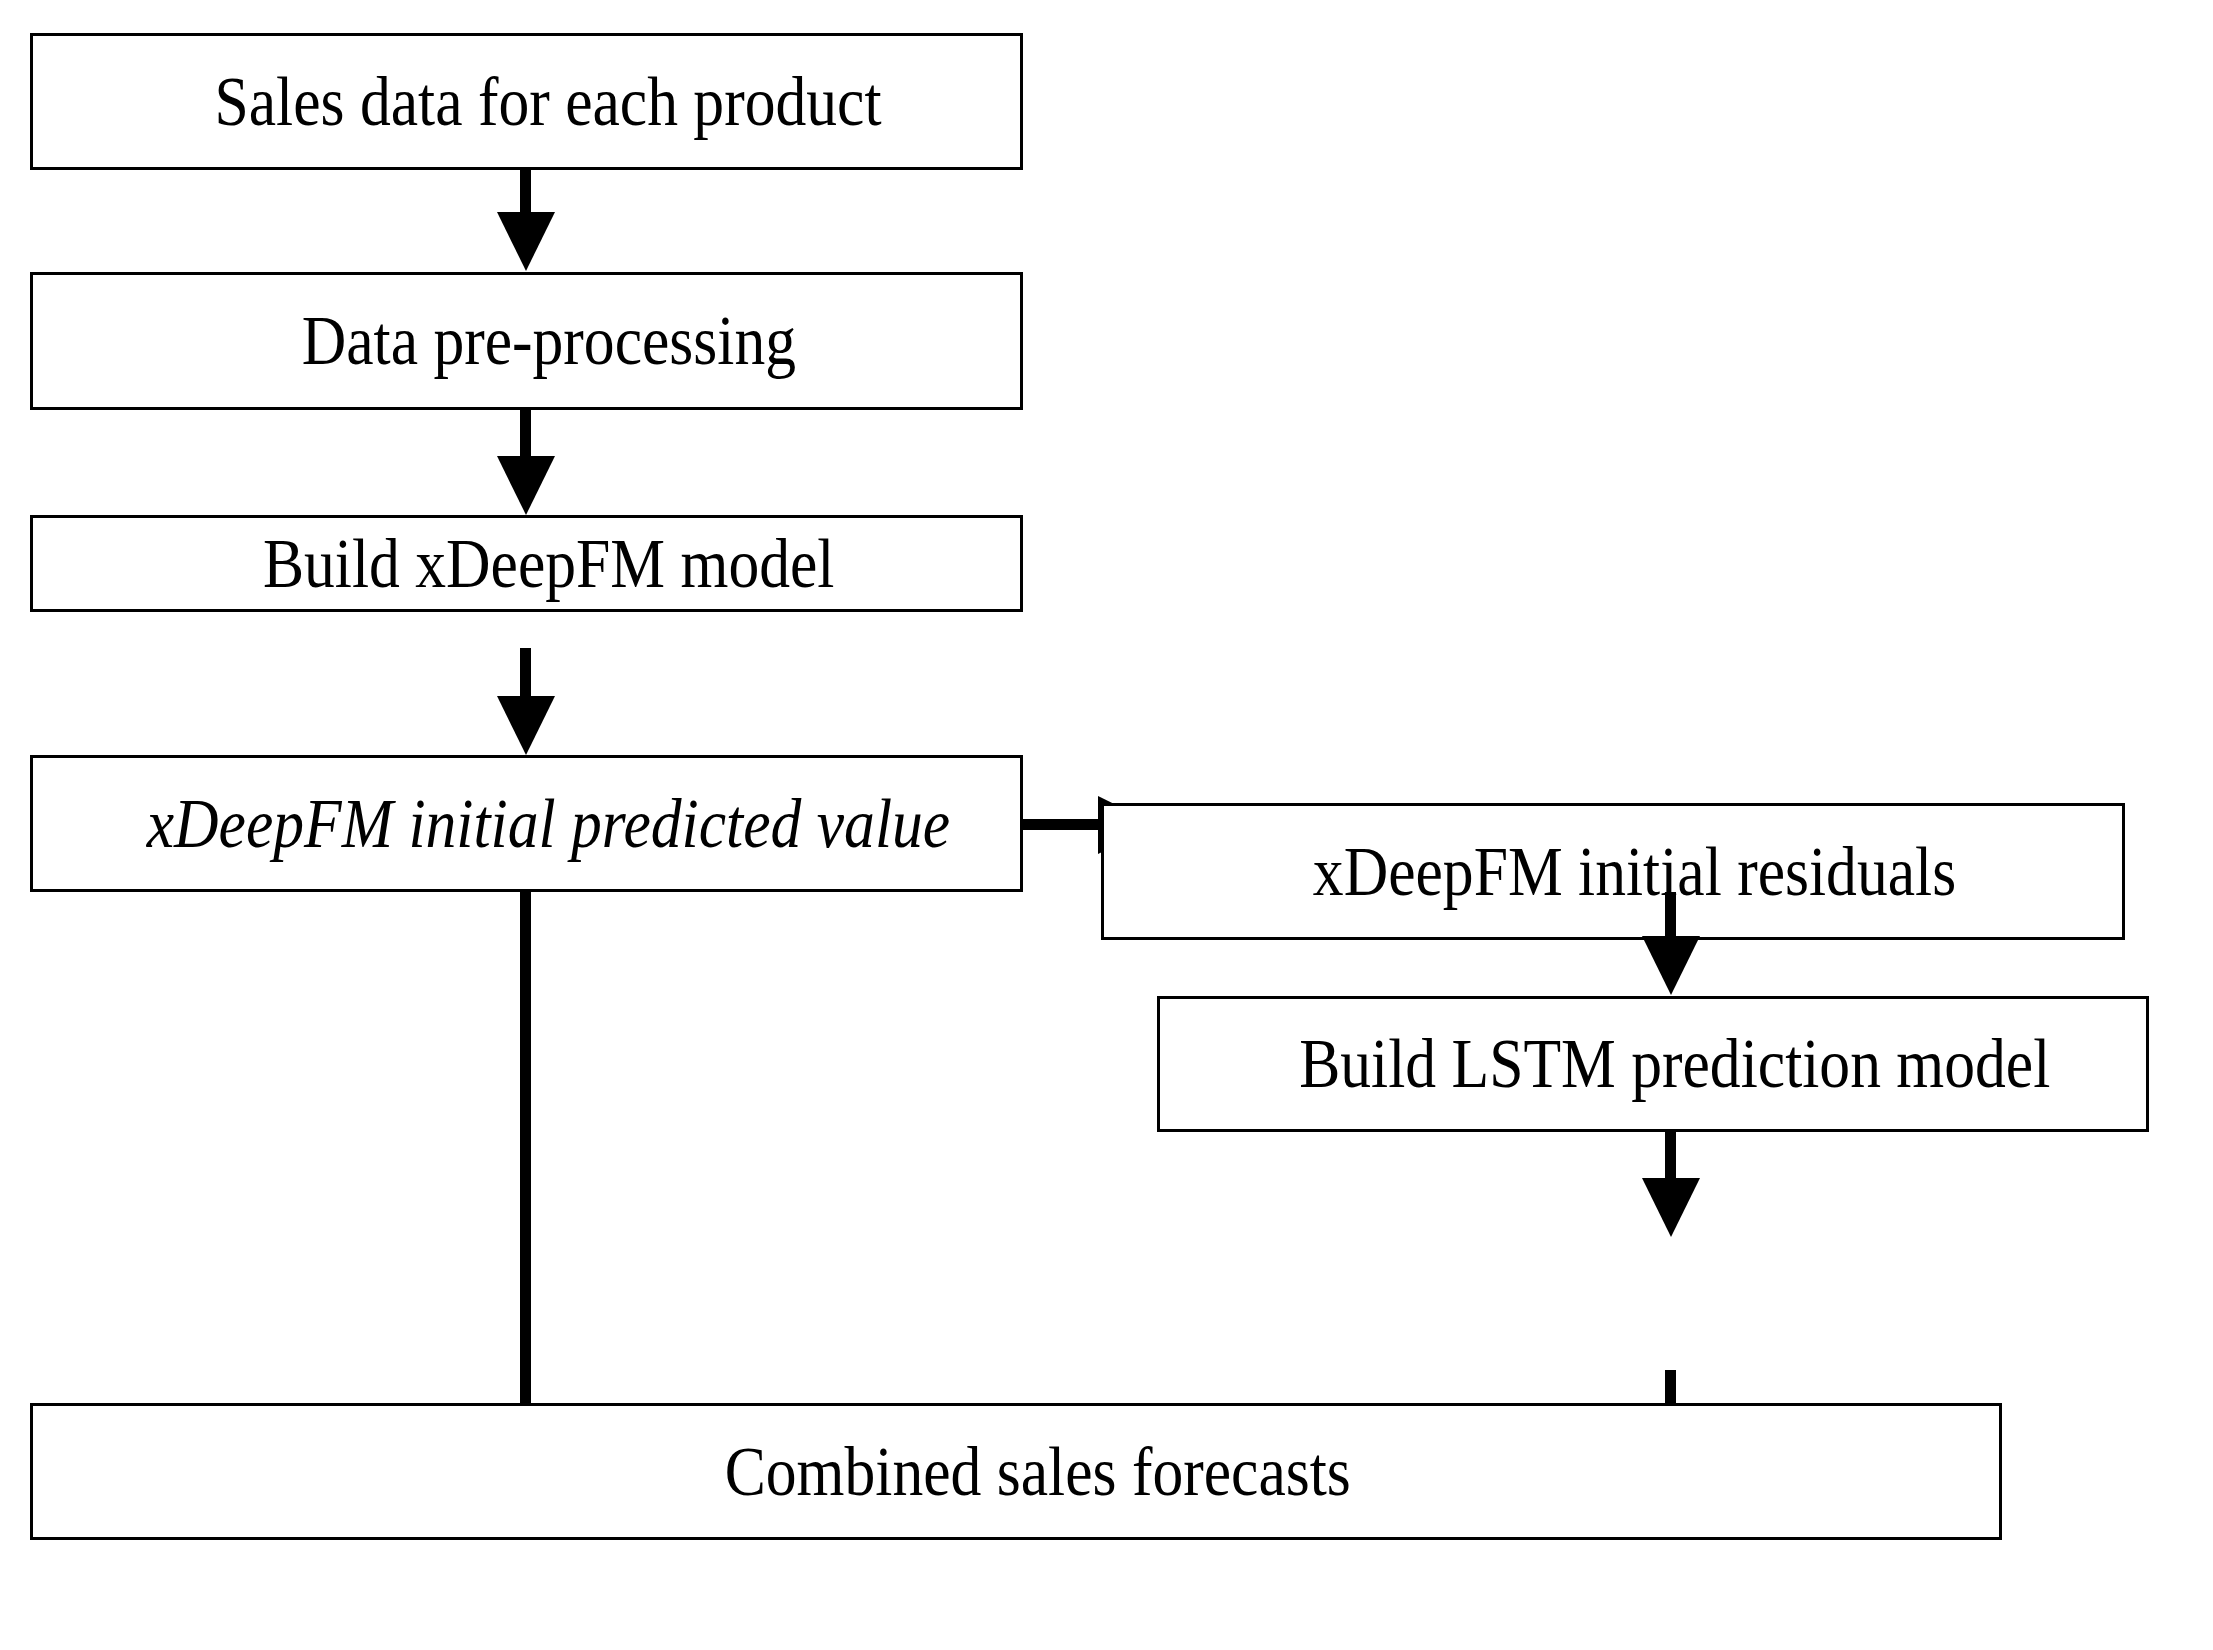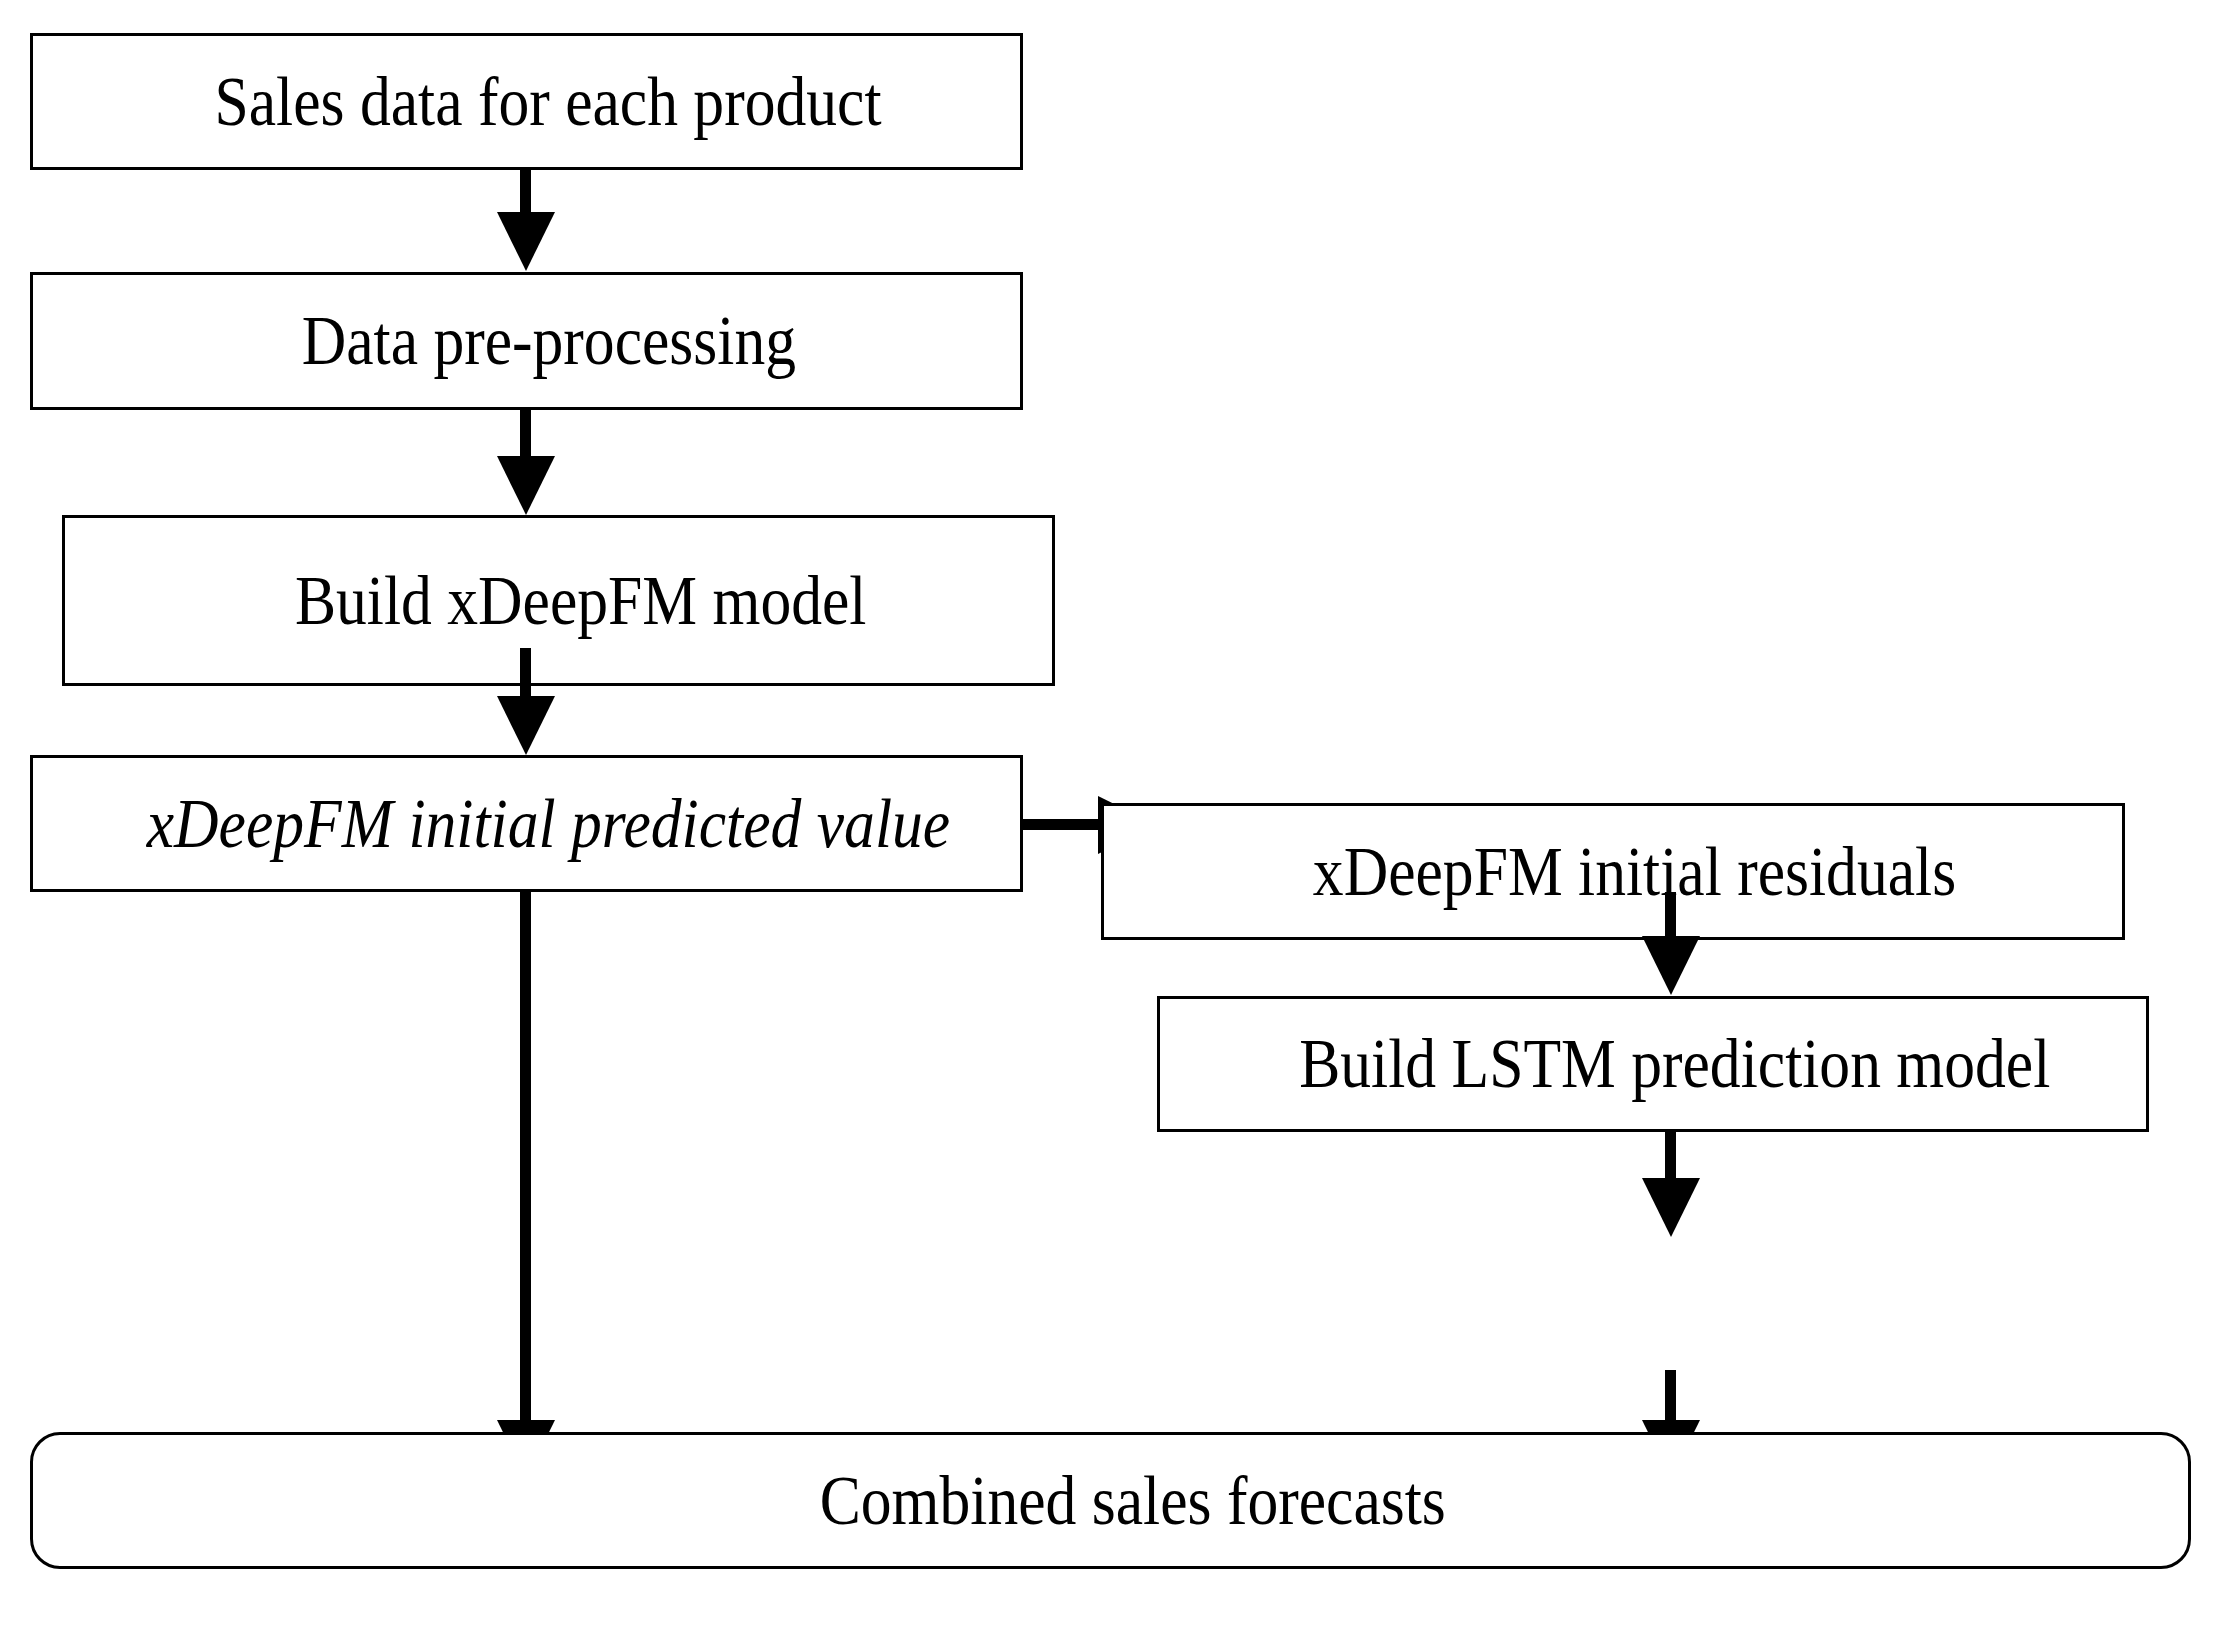--- a/index.html
+++ b/index.html
@@ -97,21 +97,21 @@
 
   <div class="node" style="left:30px; top:272px; width:993px; height:138px;">
     <span class="node-label">Data pre-processing</span>
   </div>
 
   <div class="edge-v" style="left:496px; top:410px; width:59px; height:105px;">
     <span class="shaft" style="height:46px;"></span>
     <span class="head"></span>
   </div>
 
-  <div class="node" style="left:30px; top:515px; width:993px; height:171px;margin-left:32px;">
+  <div class="node" style="left:30px; top:515px; width:993px; height:97px;">
     <span class="node-label">Build xDeepFM model</span>
   </div>
 
   <div class="edge-v" style="left:496px; top:648px; width:59px; height:107px;">
     <span class="shaft" style="height:48px;"></span>
     <span class="head"></span>
   </div>
 
   <div class="node" style="left:30px; top:755px; width:993px; height:137px;font-style:italic;">
     <span class="node-label">xDeepFM initial predicted value</span>
@@ -144,18 +144,18 @@
     <span class="shaft" style="height:46px;"></span>
     <span class="head"></span>
   </div>
 
 
   <div class="edge-v" style="left:1641px; top:1370px; width:59px; height:109px;">
     <span class="shaft" style="height:50px;"></span>
     <span class="head"></span>
   </div>
 
-  <div class="node" style="left:30px; top:1432px; width:2161px; height:137px;border-radius:30px;">
+  <div class="node" style="left:30px; top:1403px; width:1972px; height:137px;">
     <span class="node-label">Combined sales forecasts</span>
   </div>
 
 </div>
 
 
 </body></html>

